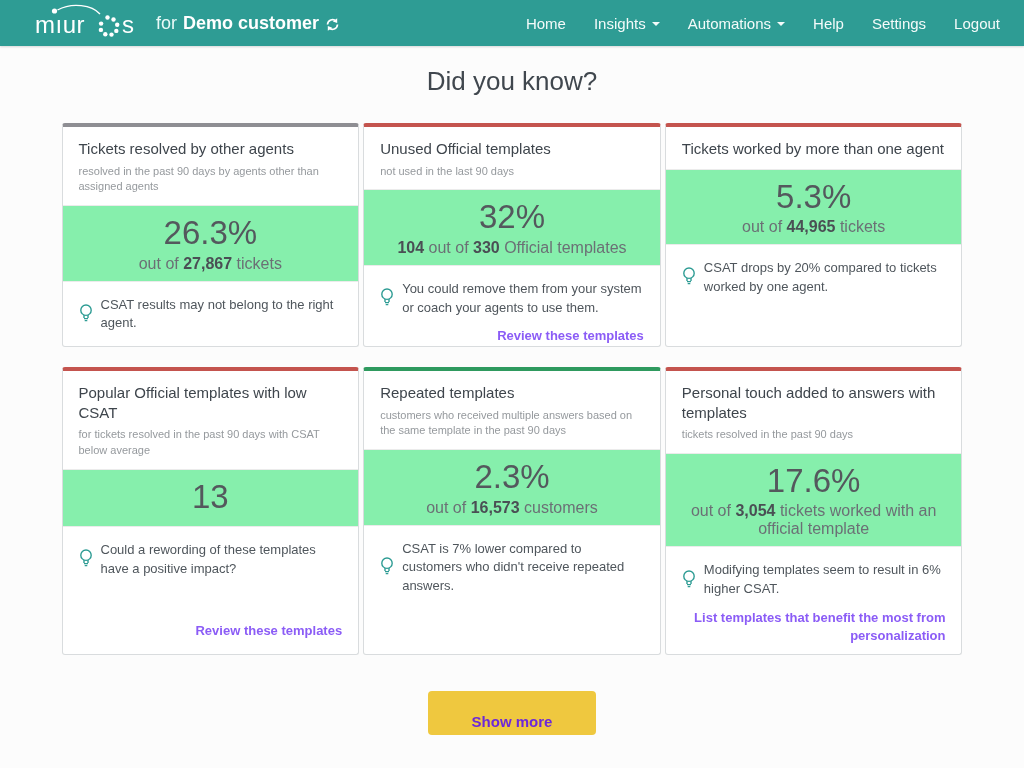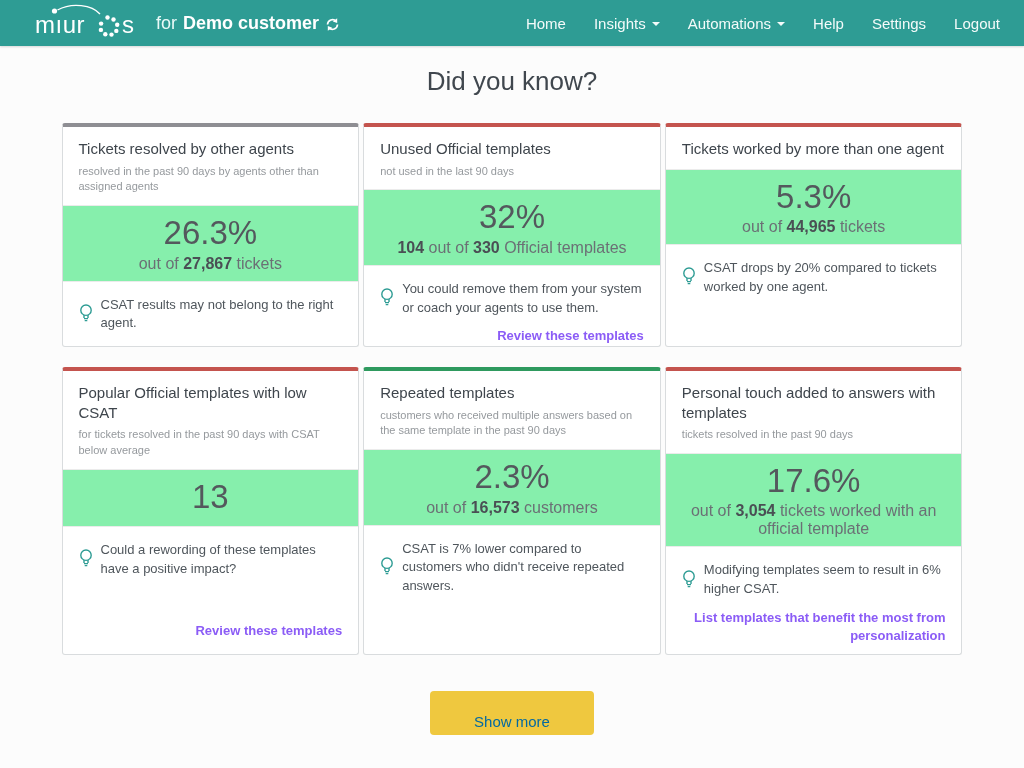--- a/index.html
+++ b/index.html
@@ -78,25 +78,26 @@
   .card-link {
     margin-top:auto; text-align:right;
     font-size:13px; font-weight:700; color:#8b5cf6;
     text-decoration:none; cursor:pointer; line-height:1.4;
     padding-top:10px;
   }
   .card-link:empty { display:none; }
   
   .show-more-wrap { text-align:center; margin-top:36px; }
   .show-more-btn {
-    background:#efc83f; color:#0369a1;
+    background:#efc83f; color:#6d28d9;
     border:none; border-radius:4px;
     font-family:"Liberation Sans", sans-serif;
     font-size:15px; padding:22px 44px; height:28px;
     cursor:pointer;
+    font-weight:bold;
   }
 </style>
 </head>
 <body>
 
 <div class="navbar">
   <div class="logo">
     <svg width="108" height="38" viewBox="0 0 108 38">
       <text x="1" y="29" font-family="Liberation Sans, sans-serif" font-size="24" fill="#ffffff" letter-spacing="0.5">mıur</text>
 

